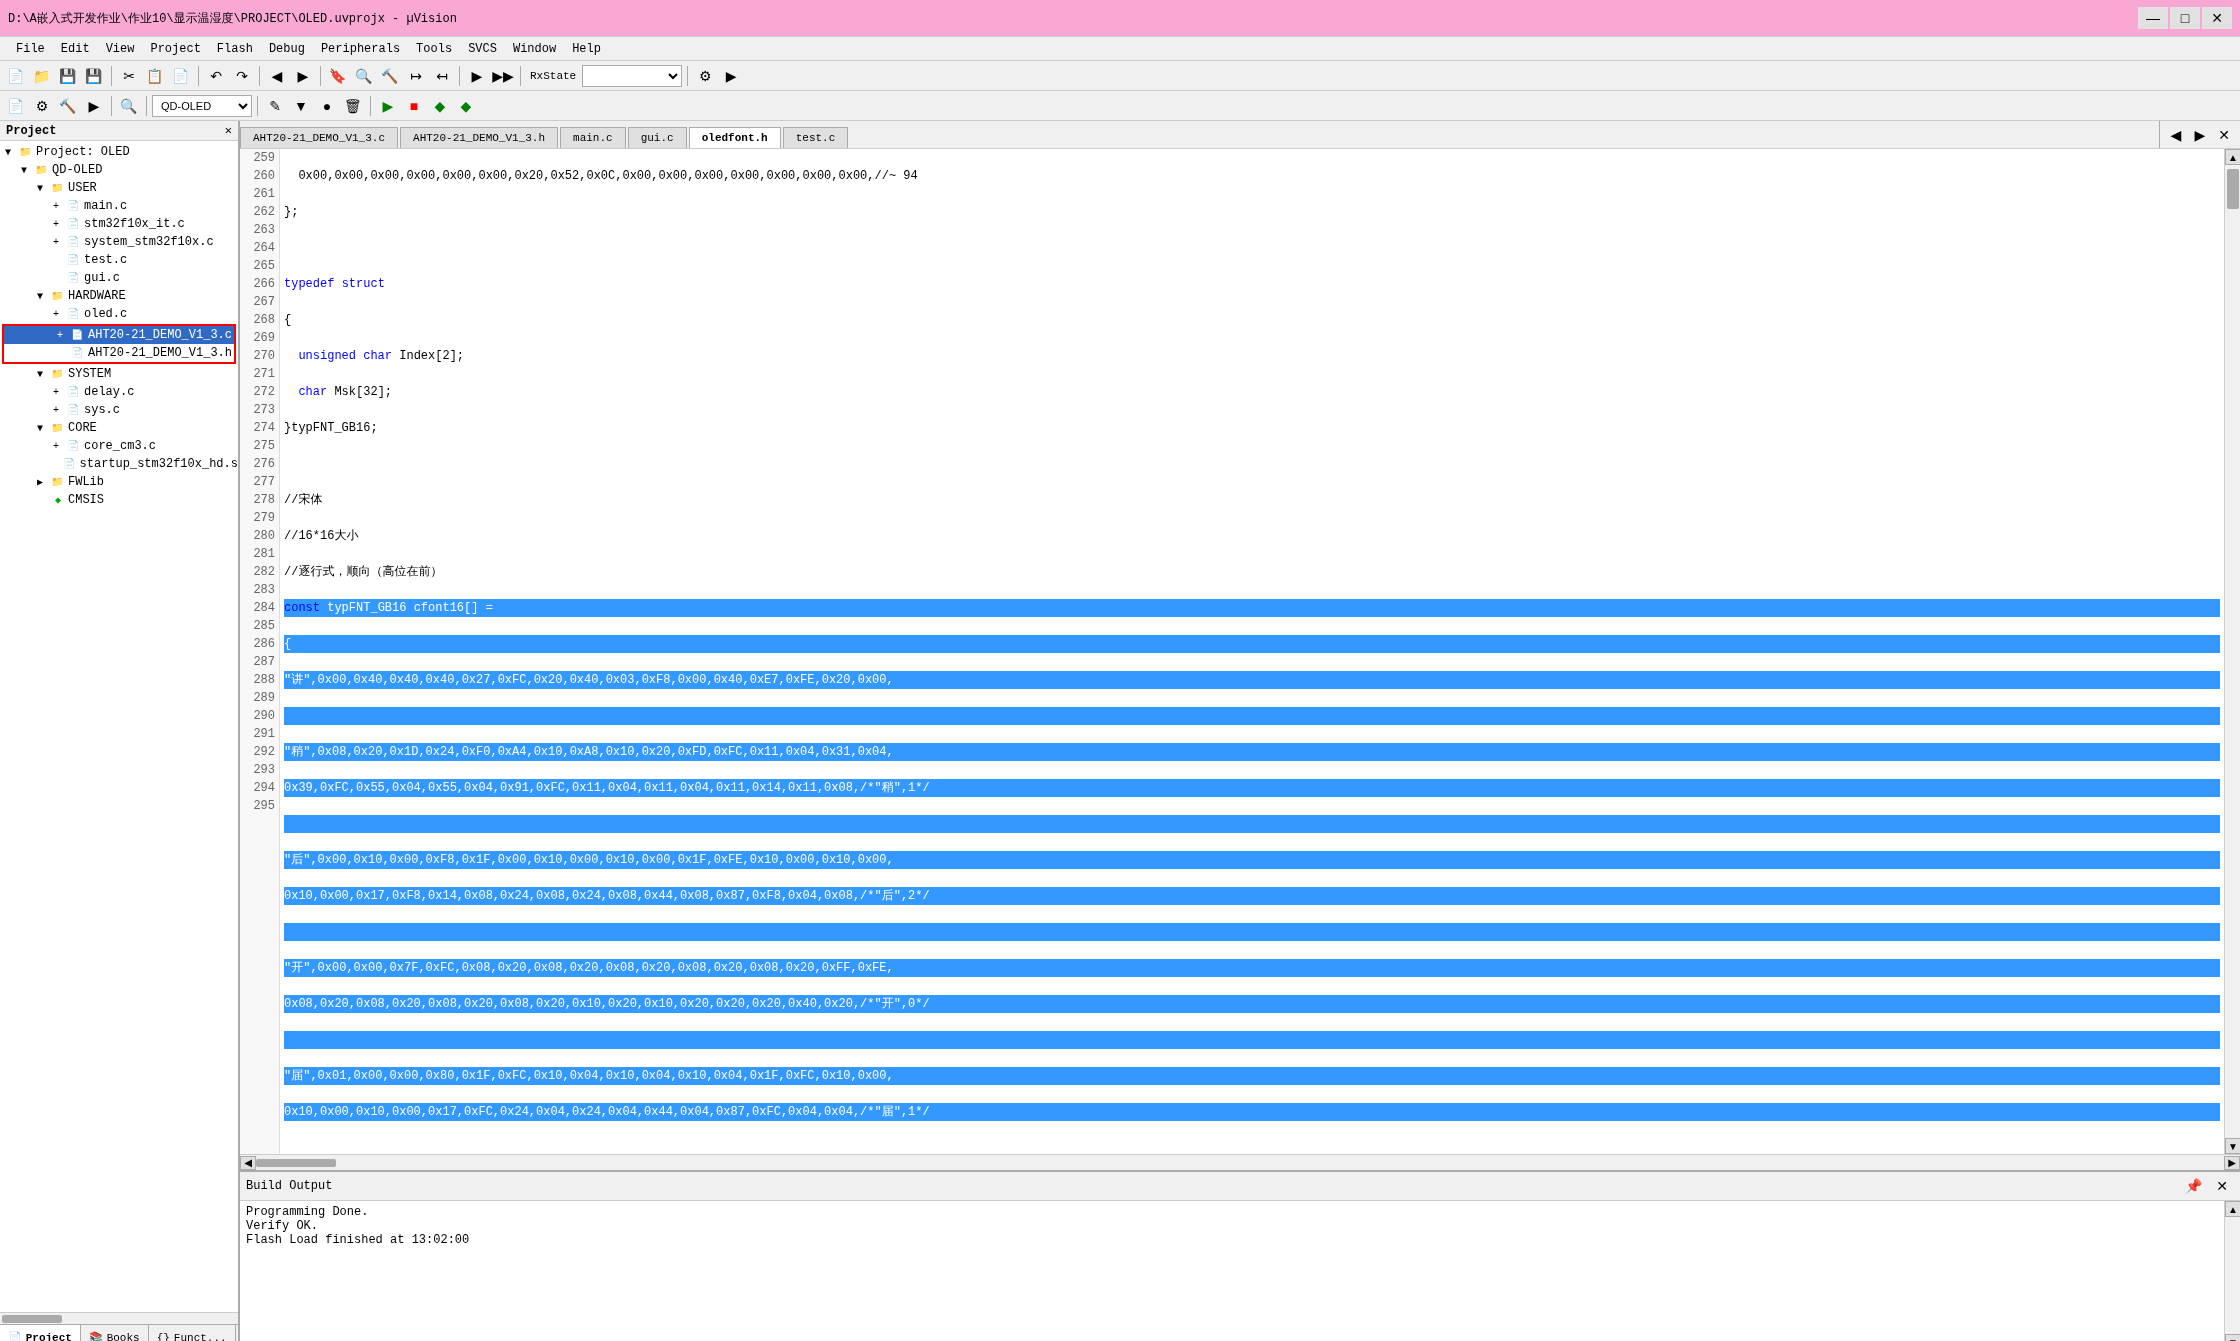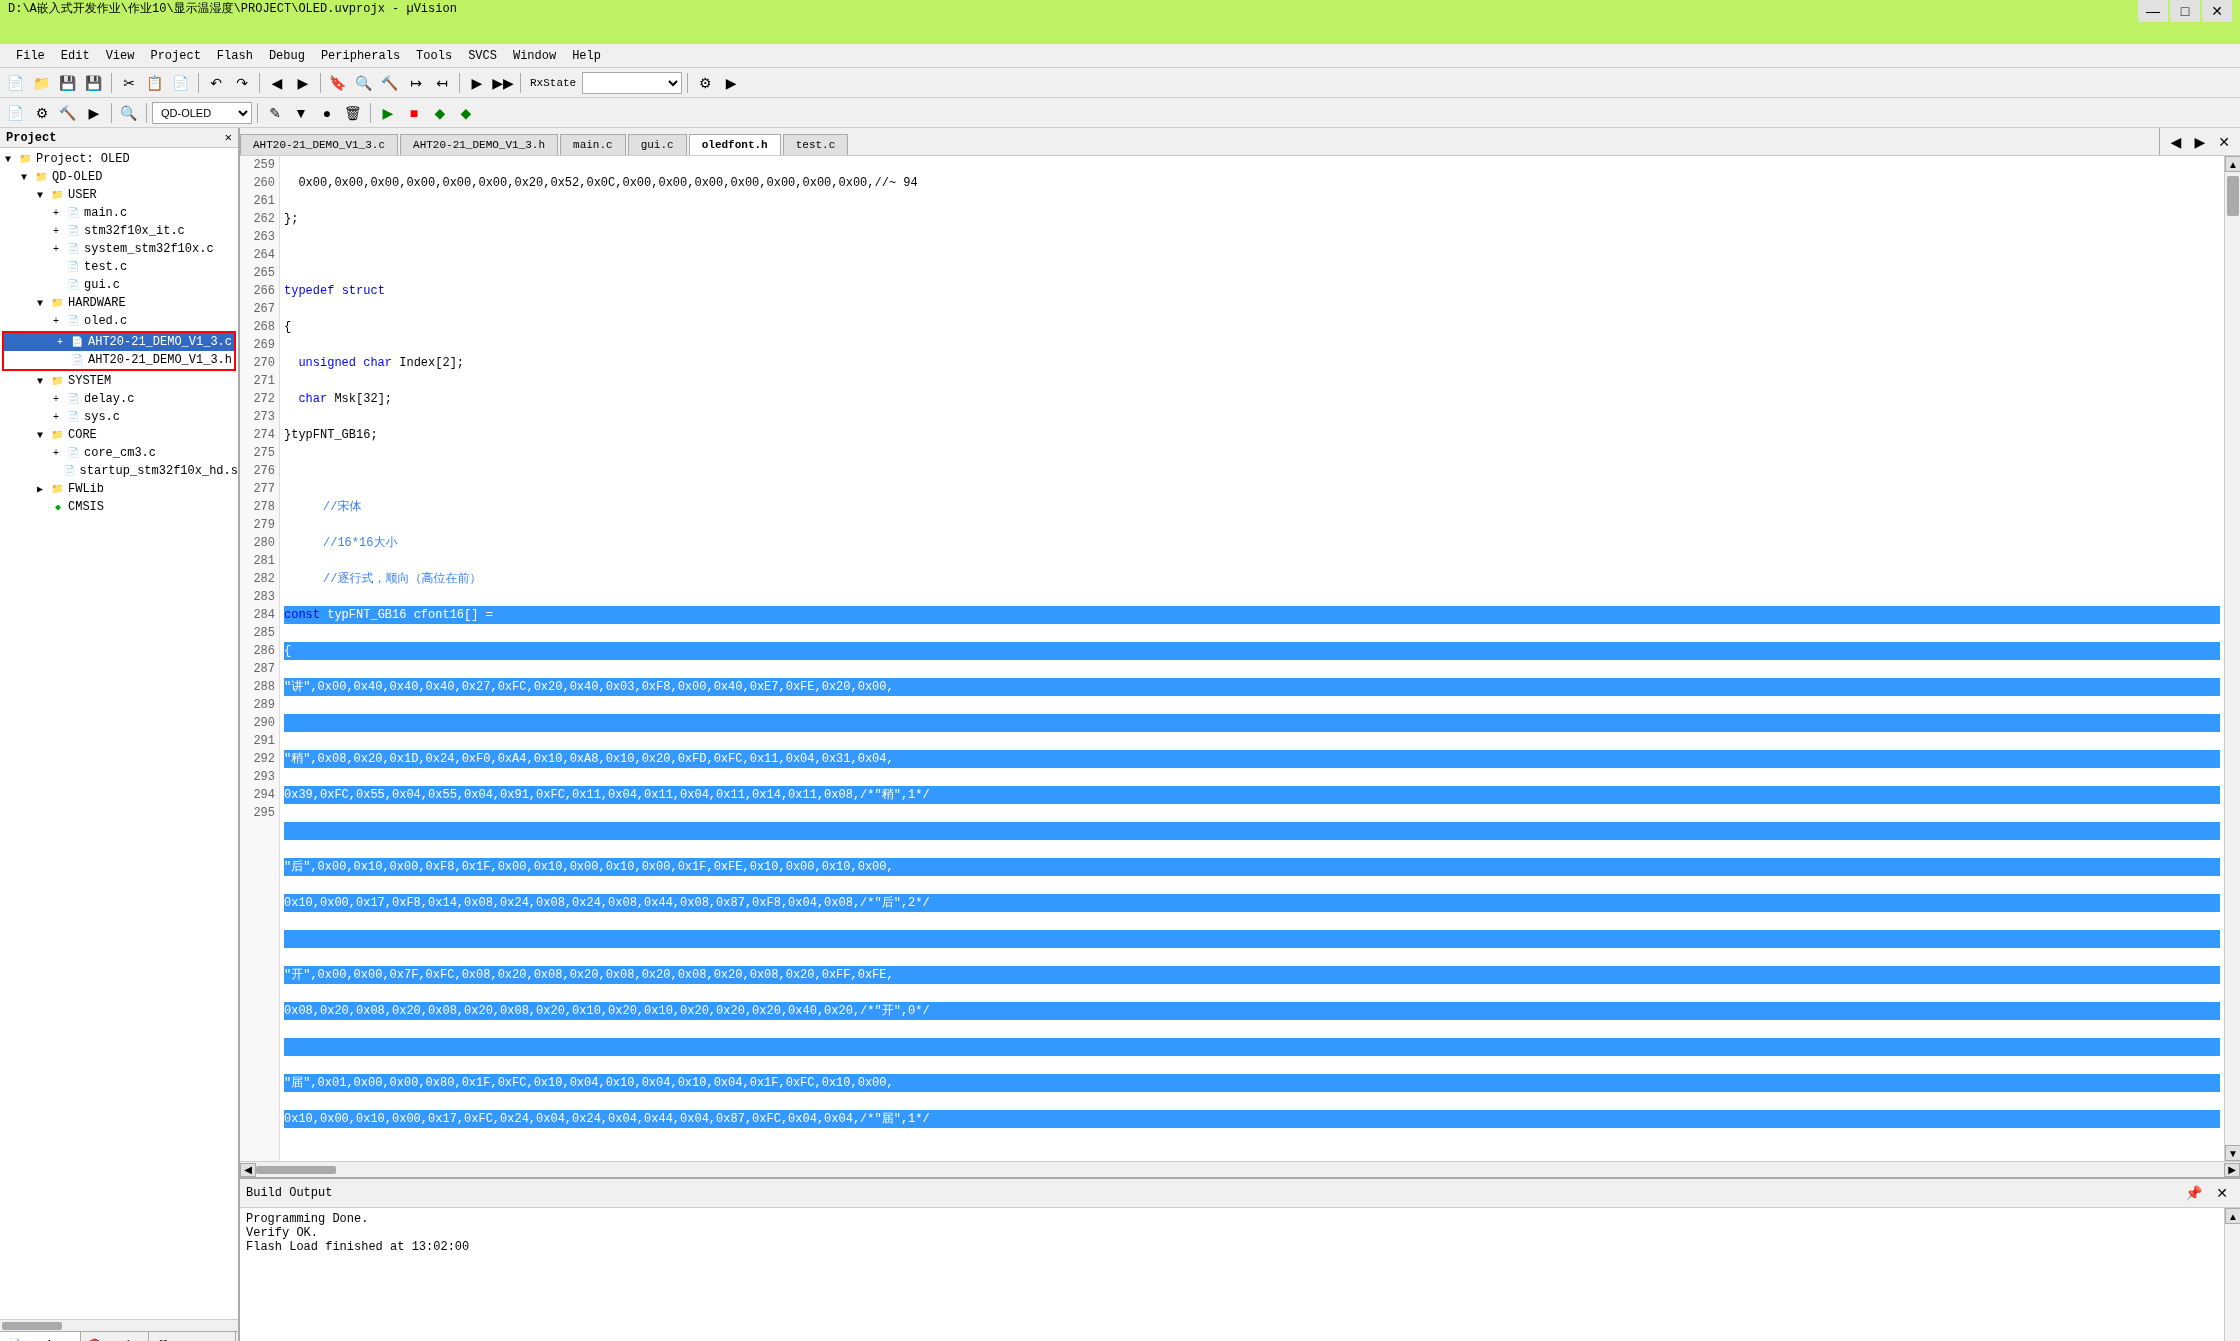--- a/index.html
+++ b/index.html
@@ -1,23 +1,24 @@
 <!DOCTYPE html>
 <html><head>
   <meta charset="utf-8">
   <style>
     * { box-sizing: border-box; margin: 0; padding: 0; }
     body { font-family: 'Courier New', monospace; font-size: 12px; background: #f0f0f0; color: #000; overflow: hidden; width: 2240px; height: 1341px; }
     
     
     #titlebar {
-      background: #bef264;
+      background: #f9a8d4;
       border-bottom: 1px solid #ccc;
-      height: 44px;
-      display: flex;
+      height: 37px;
+      display: flex;
+      align-items: center;
       padding: 0 8px;
       font-size: 12px;
     }
     #titlebar-controls {
       margin-left: auto;
       display: flex;
       gap: 2px;
     }
     .title-btn {
       width: 30px;
@@ -202,21 +203,21 @@
       flex: 1;
       overflow: auto;
       padding: 0 4px;
       font-size: 12px;
       line-height: 18px;
       white-space: pre;
     }
     .code-line { line-height: 18px; min-height: 18px; }
     .code-line.selected { background: #3399ff; color: #fff; }
     .keyword { color: #0000ff; }
-    .comment { color: #3b82f6; margin-left: 39px; }
+    .comment { color: #000000; }
     
     
     #build-output {
       height: 180px;
       border-top: 2px solid #aaa;
       display: flex;
       flex-direction: column;
     }
     #build-header {
       background: #f0f0f0;

